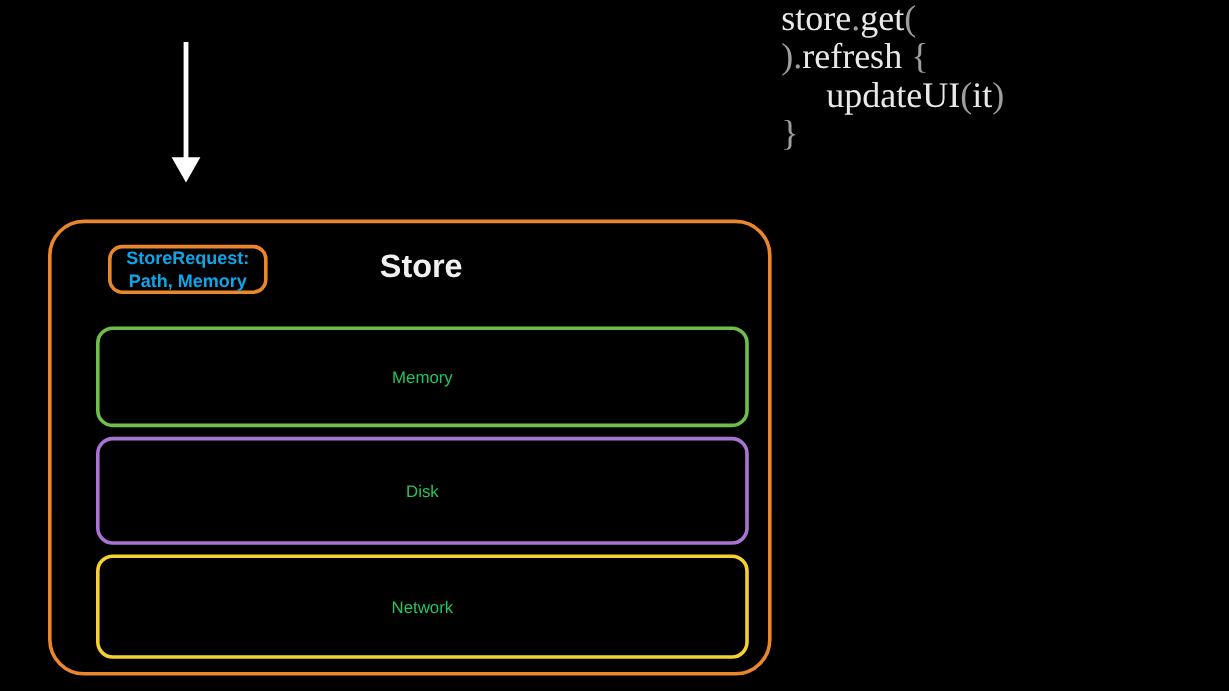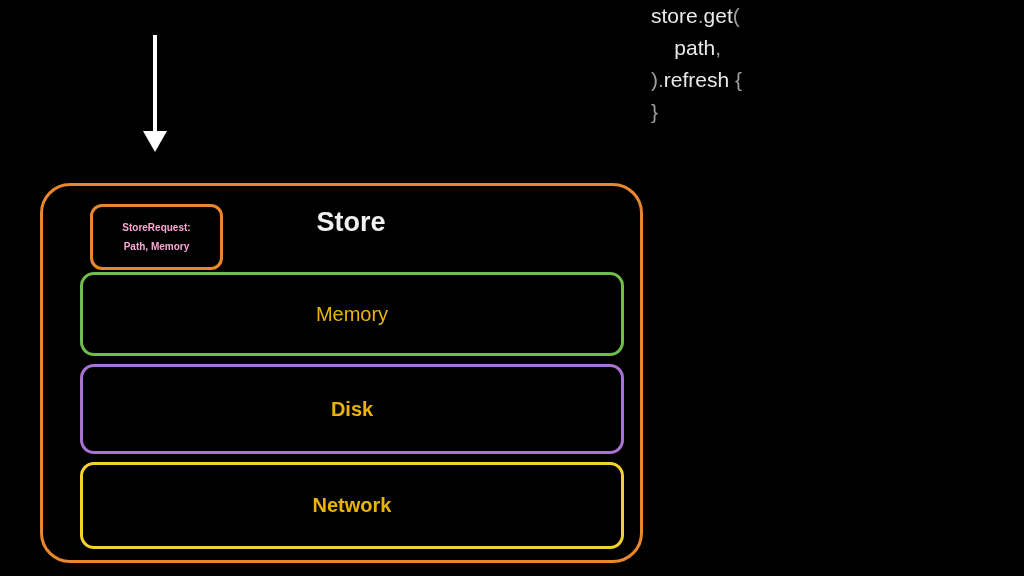--- a/index.html
+++ b/index.html
@@ -17,22 +17,22 @@
     background: #000;
     overflow: hidden;
     font-family: "Liberation Sans", sans-serif;
   }
 
   
   .code {
     position: absolute;
     left: 651px;
     top: 0;
-    font-family: Liberation Sans, sans-serif;
-    font-size: 21px;
+    font-family: Liberation Serif, serif;
+    font-size: 30px;
     line-height: 32px;
     color: var(--code-plain);
   }
   .code-line { white-space: pre; }
   .tok-p { color: var(--code-punct); }
   .tok-k { color: var(--code-keyword); }
 
   
   .arrow-line {
     position: absolute;
@@ -62,33 +62,33 @@
     border: 3px solid var(--orange);
     border-radius: 30px;
     box-sizing: border-box;
     background: #000;
   }
   .badge {
     position: absolute;
     left: 47px;
     top: 18px;
     width: 133px;
-    height: 66px;
+    height: 41px;
     border: 3px solid var(--orange);
     border-radius: 12px;
     box-sizing: border-box;
     display: flex;
     flex-direction: column;
     align-items: center;
     justify-content: center;
     text-align: center;
     font-weight: 700;
-    font-size: 10px;
+    font-size: 15px;
     line-height: 19px;
-    color: #f9a8d4;
+    color: #0ea5e9;
     background: #000;
   }
   .store-title {
     position: absolute;
     left: 208px;
     top: 21px;
     width: 200px;
     text-align: center;
     font-weight: 700;
     font-size: 27px;
@@ -103,43 +103,43 @@
   }
   .layer-box {
     border: 3px solid;
     border-radius: 14px;
     box-sizing: border-box;
     display: flex;
     align-items: center;
     justify-content: center;
     background: #000;
   }
-  .layer-box + .layer-box { margin-top: 8px; font-weight: bold; }
+  .layer-box + .layer-box { margin-top: 8px; }
   .layers .layer-box:nth-child(1) { height: 84px; }
   .layers .layer-box:nth-child(2) { height: 90px; }
   .layers .layer-box:nth-child(3) { height: 87px; }
   .layer-label {
-    font-size: 20px;
-    color: #eab308;
+    font-size: 14px;
+    color: #22c55e;
   }
 </style>
 </head>
 <body>
 
 <div class="slide">
 
   <div>
     <div class="arrow-line"></div>
     <div class="arrow-head"></div>
   </div>
 
   <div class="code">
       <div class="code-line"><span>store</span><span class="tok-p">.</span><span>get</span><span class="tok-p">(</span></div>
-      <div class="code-line"><span>    path</span><span class="tok-p">,</span></div>
       <div class="code-line"><span class="tok-p">).</span><span>refresh</span><span class="tok-p"> {</span></div>
+      <div class="code-line"><span>     updateUI</span><span class="tok-p">(</span><span>it</span><span class="tok-p">)</span></div>
       <div class="code-line"><span class="tok-p">}</span></div>
     </div>
 
   <div class="store-container">
     <div class="badge">
       <span>StoreRequest:</span>
       <span>Path, Memory</span>
     </div>
     <div class="store-title">Store</div>
     <div class="layers">

